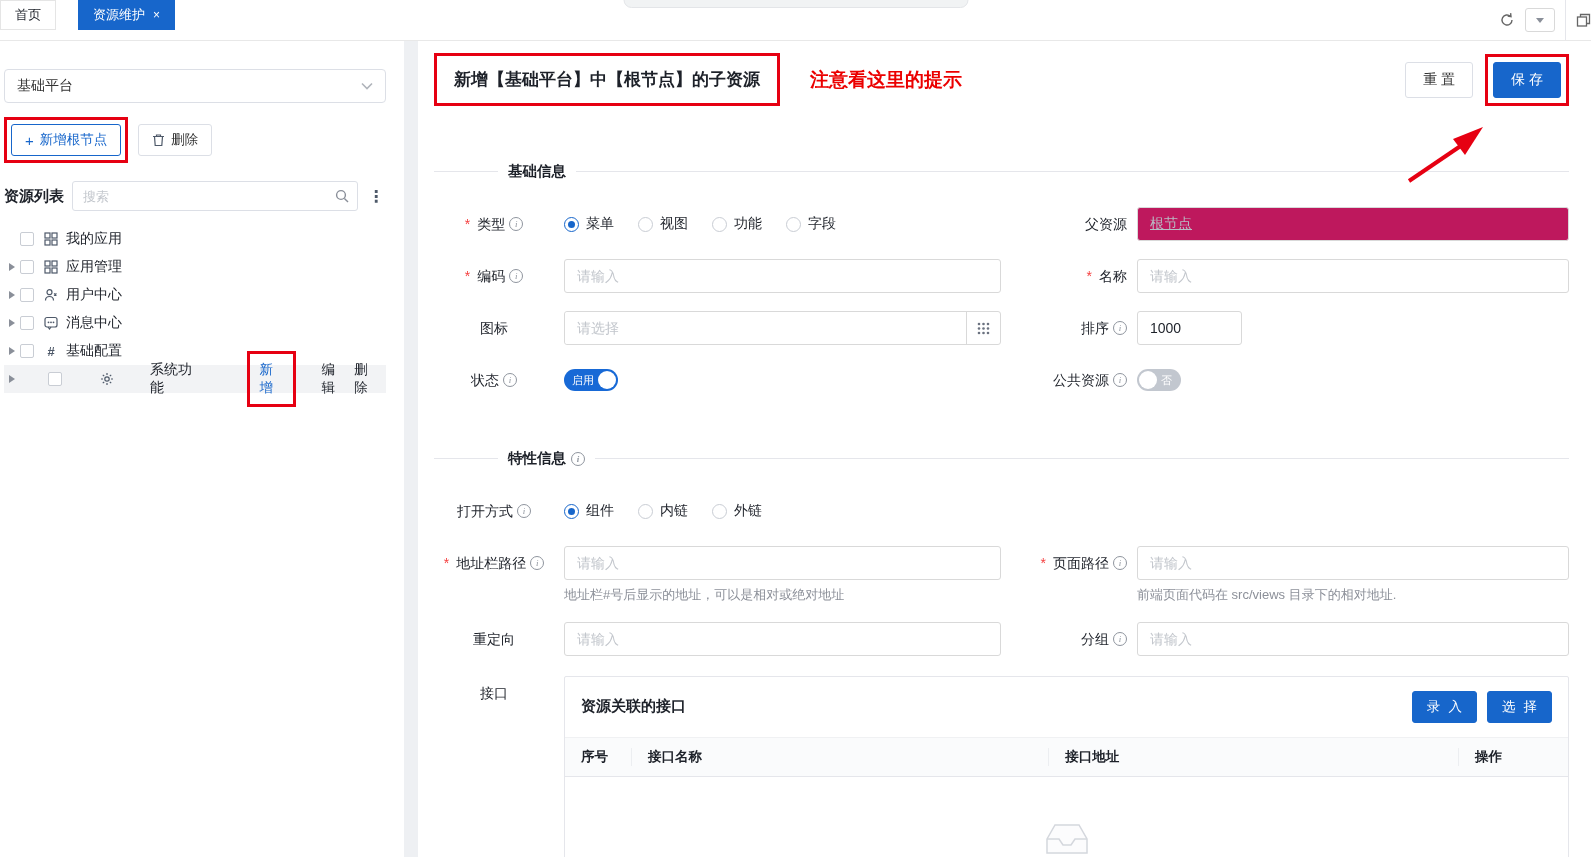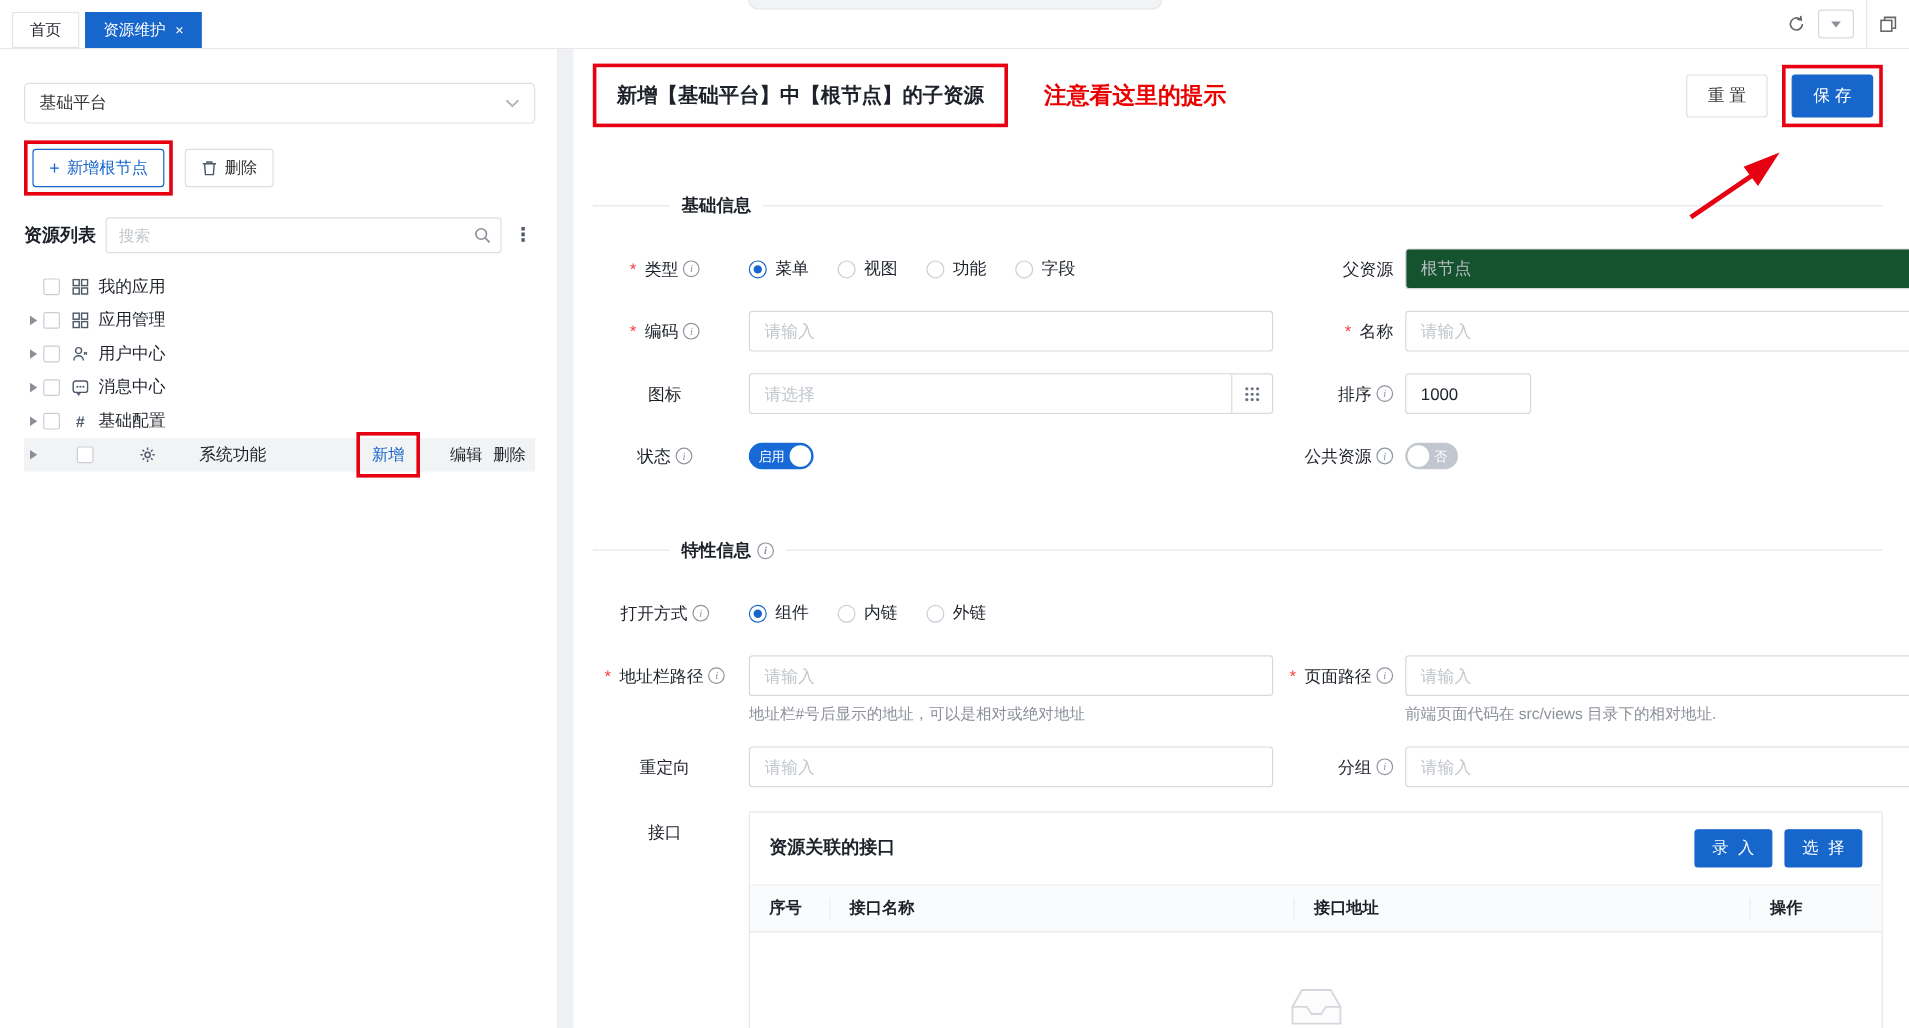--- a/index.html
+++ b/index.html
@@ -1,37 +1,37 @@
 <!DOCTYPE html>
 <html><head>
 <meta charset="utf-8">
 <style>
   * { box-sizing: border-box; margin: 0; padding: 0; }
   html,body { width:1591px; height:857px; overflow:hidden; background:#fff;
     font-family:"Liberation Sans","DejaVu Sans",sans-serif; font-size:14px; color:#1d2129; }
 
   
-  .topbar { height:41px; border-bottom:1px solid #e8e8e8; display:flex; align-items:flex-end;
-    padding:0 10px; position:relative; background:#fff; }
+  .topbar { height:41px; border-bottom:1px solid #e8e8e8; display:flex; align-items:flex-start;
+    padding:0 0; position:relative; background:#fff;gap:17px; }
   .tab { height:30px; display:inline-flex; align-items:center; padding:0 14px; font-size:13px;
     border:1px solid #e5e5e5; background:#fff; margin-right:5px; cursor:pointer; }
   .tab.active { background:#1766cb; border-color:#1766cb; color:#fff; }
   .tab-close { margin-left:8px; font-size:12px; line-height:1; }
   .tab-close::after { content:"×"; }
   .browser-pill { position:absolute; left:50%; top:-8px; transform:translateX(-50%);
     width:345px; height:16px; border-radius:8px; background:#f1f3f4; border:1px solid #e3e5e8; }
   .topbar-right { margin-left:auto; display:flex; align-items:center; gap:10px; }
   .icon-btn { display:inline-flex; align-items:center; justify-content:center; color:#666; cursor:pointer; }
   .chev-box { width:30px; height:24px; border:1px solid #d9d9d9; border-radius:3px; }
   .caret-down { width:0; height:0; border:4px solid transparent; border-top:5px solid #8a8f99; margin-top:4px; }
   .vdivider { width:1px; height:40px; background:#e5e6eb; }
 
   
   .page { display:flex; height:816px; }
-  .sidebar { width:464px; background:#fff; padding:28px 18px 0 20px; flex:none; }
+  .sidebar { width:404px; background:#fff; padding:28px 18px 0 4px; flex:none; }
   .gap-strip { width:14px; background:#eef0f3; flex:none; }
   .main { flex:1; position:relative; padding:12px 22px 0 16px; background:#fff; overflow:hidden; }
 
   
   .select { height:34px; border:1px solid #dcdfe6; border-radius:4px; display:flex; align-items:center;
     padding:0 12px; color:#333; cursor:pointer; justify-content:space-between; }
   .btn-row { display:flex; align-items:center; margin-top:14px; }
   .annot { border:3px solid #e60012; }
   .annot-addroot { padding:4px; display:inline-block; }
   .btn { height:32px; border:1px solid #dcdfe6; background:#fff; border-radius:3px; padding:0 13px;
@@ -85,21 +85,21 @@
   .lbl-r { width:110px; flex:none; text-align:right; padding-right:10px; }
   .ctl-r { width:432px; flex:none; }
   .lbl { display:inline-flex; align-items:center; gap:4px; line-height:34px; white-space:nowrap; }
   .req::before { content:"*"; color:#f53f3f; margin-right:3px; }
   .info-icon { display:inline-flex; width:14px; height:14px; border:1px solid #8f959e; border-radius:50%;
     align-items:center; justify-content:center; color:#8f959e; font-size:9px; flex:none; }
   .info-icon::after { content:"i"; font-family:"Liberation Serif",serif; font-style:italic; }
   .input { height:34px; width:100%; border:1px solid #d9d9d9; border-radius:3px; padding:0 12px;
     font-size:14px; color:#1d2129; outline:none; background:#fff; font-family:inherit; }
   .input::placeholder { color:#c2c6cc; }
-  .input:disabled { background:#14532d; color:#b8bcc4; }
+  .input:disabled { background:#be185d; color:#b8bcc4;text-decoration:underline; }
   .input-sm { width:105px; }
   .with-addon { display:flex; border:1px solid #d9d9d9; border-radius:3px; height:34px; }
   .with-addon .input { border:none; height:32px; flex:1; }
   .addon { width:34px; border-left:1px solid #d9d9d9; display:flex; align-items:center;
     justify-content:center; color:#6b7280; cursor:pointer; }
   .radio-group { display:flex; align-items:center; gap:24px; height:34px; }
   .radio { display:inline-flex; align-items:center; gap:7px; cursor:pointer; }
   .radio-dot { width:15px; height:15px; border:1px solid #c9cdd4; border-radius:50%; background:#fff;
     display:inline-flex; align-items:center; justify-content:center; }
   .radio.sel .radio-dot { border-color:#1766cb; }

